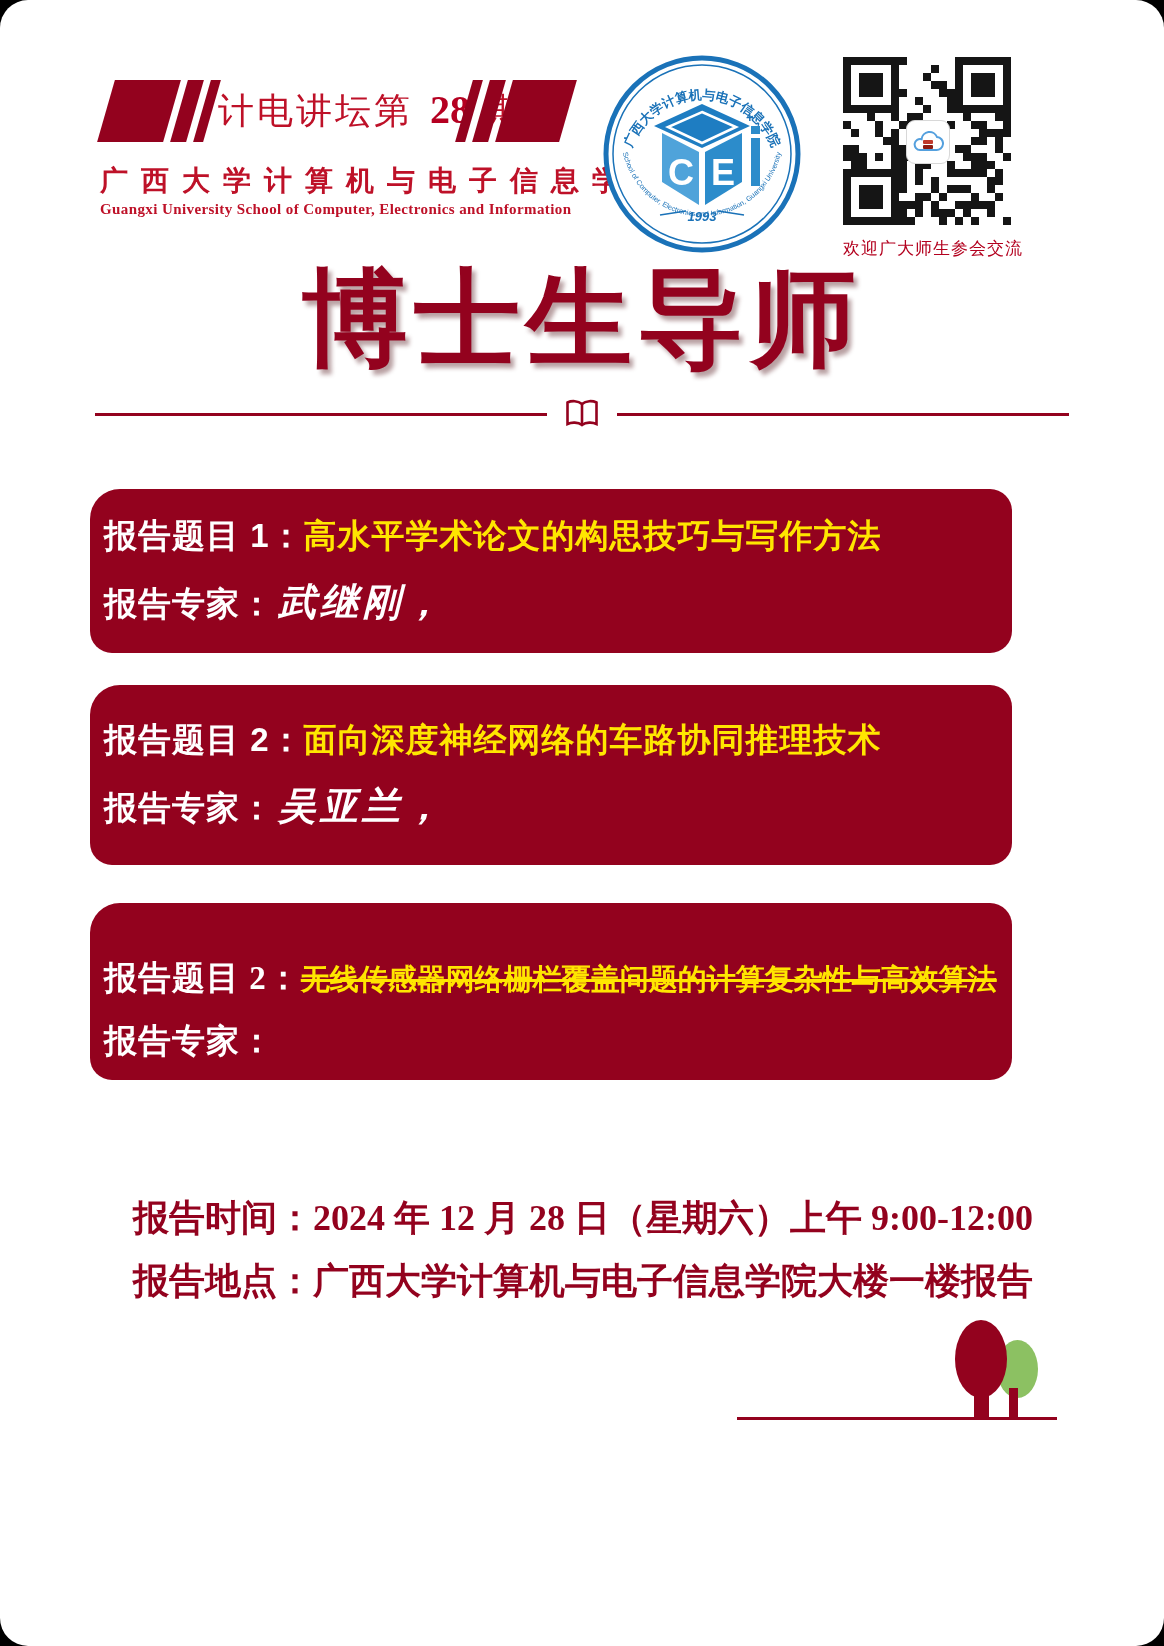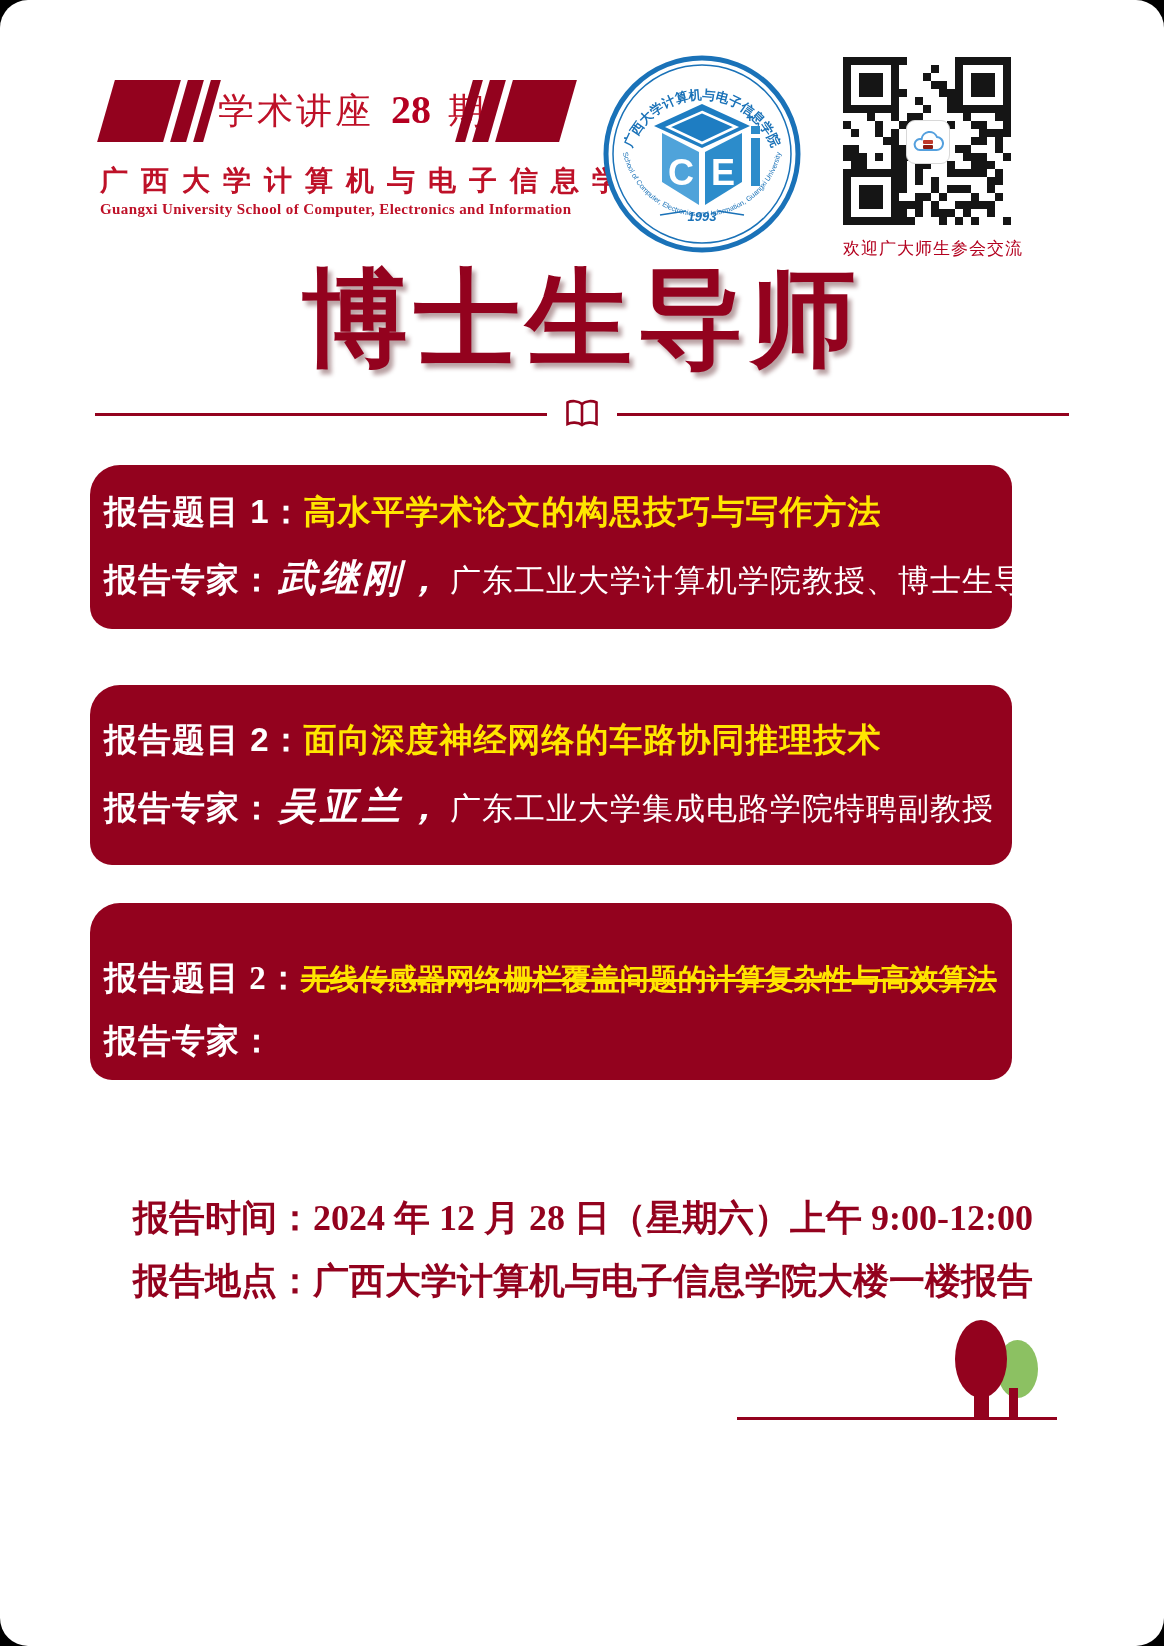--- a/index.html
+++ b/index.html
@@ -51,21 +51,21 @@
               font-size:106px;font-weight:900;letter-spacing:6px;color:var(--red);
               text-shadow:4px 5px 4px rgba(80,20,25,.40);}
   .divider{position:absolute;left:95px;top:398px;width:974px;display:flex;
            align-items:center;gap:16px;}
   .divider .line{flex:1;height:3px;background:var(--red);}
 
   
   .card{position:absolute;left:90px;width:922px;background:var(--red);color:#fff;
         border-radius:30px 22px 22px 22px;display:flex;flex-direction:column;
         justify-content:center;gap:18px;padding-left:14px;box-sizing:border-box;}
-  .card-1{top:465px;height:164px;text-align:center;}
+  .card-1{top:489px;height:164px;text-align:center;}
   .card-2{top:685px;height:180px;}
   .card-3{top:903px;height:177px;justify-content:flex-end;padding-bottom:16px;}
   .card .row{white-space:nowrap;display:flex;align-items:baseline;}
   .t-label{font-size:33px;font-weight:600;letter-spacing:1px;}
   .t-title{font-size:33px;font-weight:700;color:var(--yellow);letter-spacing:1px;}
   .s-label{font-size:33px;font-weight:600;letter-spacing:1px;}
   .s-name{font-family:"DejaVu Serif",serif;font-style:italic;font-weight:900;
           font-size:38px;letter-spacing:4px;padding:0 4px;}
   .s-affil{font-size:31px;font-weight:500;letter-spacing:1px;}
   .card-3 .t-label,.card-3 .s-label,.card-3 .s-affil{
@@ -98,21 +98,21 @@
 
 <div class="stage">
   <div class="poster">
 
     <div class="banner-block banner-left">
       <div class="piece p-body-l"></div>
       <div class="piece p-mid"></div>
       <div class="piece p-thin"></div>
     </div>
     <div class="issue">
-      <span>学术讲座</span>
+      <span>计电讲坛第</span>
       <span class="num">28</span>
       <span>期</span>
     </div>
     <div class="banner-block banner-right">
       <div class="piece p-thin"></div>
       <div class="piece p-mid"></div>
       <div class="piece p-body-r"></div>
     </div>
 
     <div class="school-cn">广西大学计算机与电子信息学院</div>
@@ -173,33 +173,31 @@
     </div>
 
     <div class="card card-1">
       <div class="row">
         <span class="t-label">报告题目 1：</span>
         <span class="t-title">高水平学术论文的构思技巧与写作方法</span>
       </div>
       <div class="row">
         <span class="s-label">报告专家：</span>
         <span class="s-name">武继刚，</span>
-        <span class="s-affil">广东工业大学计算机学院教授、博士生导师</span>
       </div>
     </div>
 
     <div class="card card-2">
       <div class="row">
         <span class="t-label">报告题目 2：</span>
         <span class="t-title">面向深度神经网络的车路协同推理技术</span>
       </div>
       <div class="row">
         <span class="s-label">报告专家：</span>
         <span class="s-name">吴亚兰，</span>
-        <span class="s-affil">广东工业大学集成电路学院特聘副教授</span>
       </div>
     </div>
 
     <div class="card card-3">
       <div class="row">
         <span class="t-label">报告题目 2：</span>
         <span class="t-title">无线传感器网络栅栏覆盖问题的计算复杂性与高效算法</span>
       </div>
       <div class="row">
         <span class="s-label">报告专家：</span>

